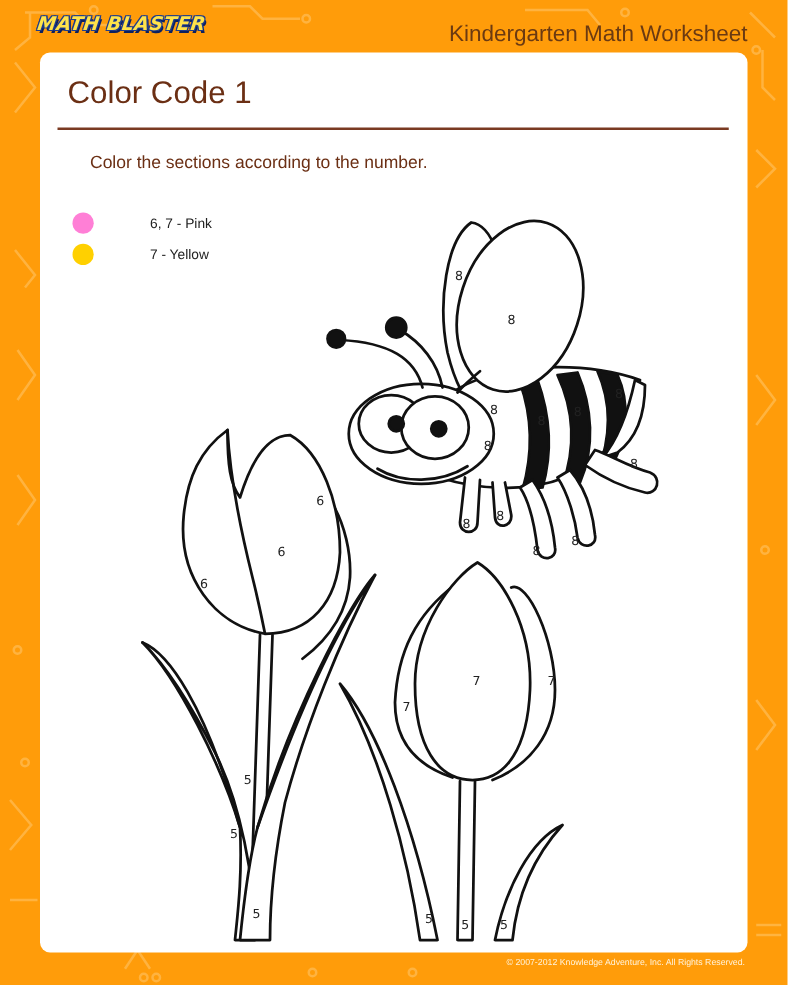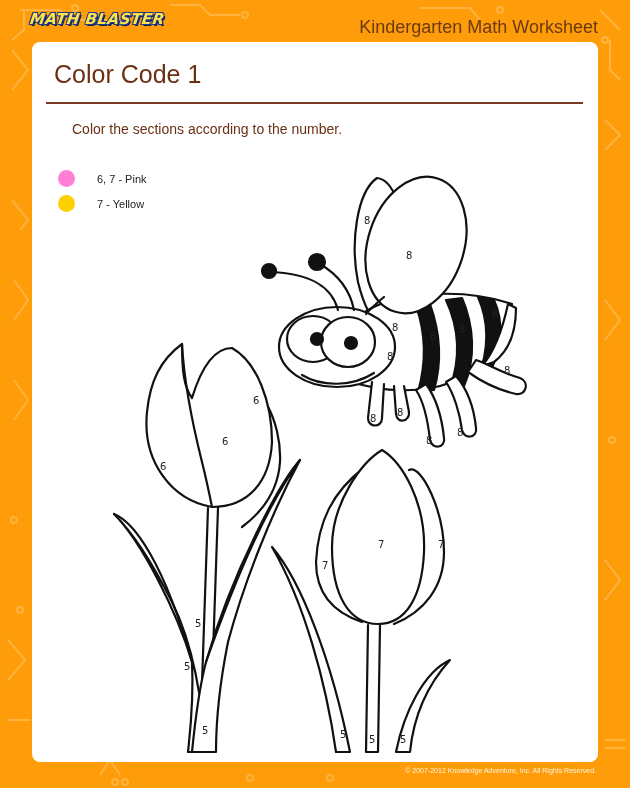--- a/index.html
+++ b/index.html
@@ -30,21 +30,21 @@
   }
   .title-rule {
     position: absolute; left: 14px; top: 60px; width: 537px; height: 2px;
     background: #7a3a22;
   }
   .instruction {
     position: absolute; left: 24px; top: 79px;
     font-size: 14px; color: #6b2f14; margin-left: 16px;
   }
   .legend { position: absolute; left: 26px; top: 124px; }
-  .legend-item { display: flex; align-items: center; height: 25px; }
+  .legend-item { display: flex; align-items: center; height: 25px; gap: 23px; }
   .legend-swatch { width: 17px; height: 17px; border-radius: 50%; margin-right: 22px; }
   .legend-label { font-size: 11px; color: #222; }
   .artwork { position: absolute; left: 0; top: 0; width: 566px; height: 720px; }
   .artwork text { font-family: "DejaVu Sans", sans-serif; font-size: 10px; fill: #222; }
   .footer {
     position: absolute; right: 34px; top: 767px;
     font-size: 7px; color: #fff3dc;
   }
 </style>
 </head>

